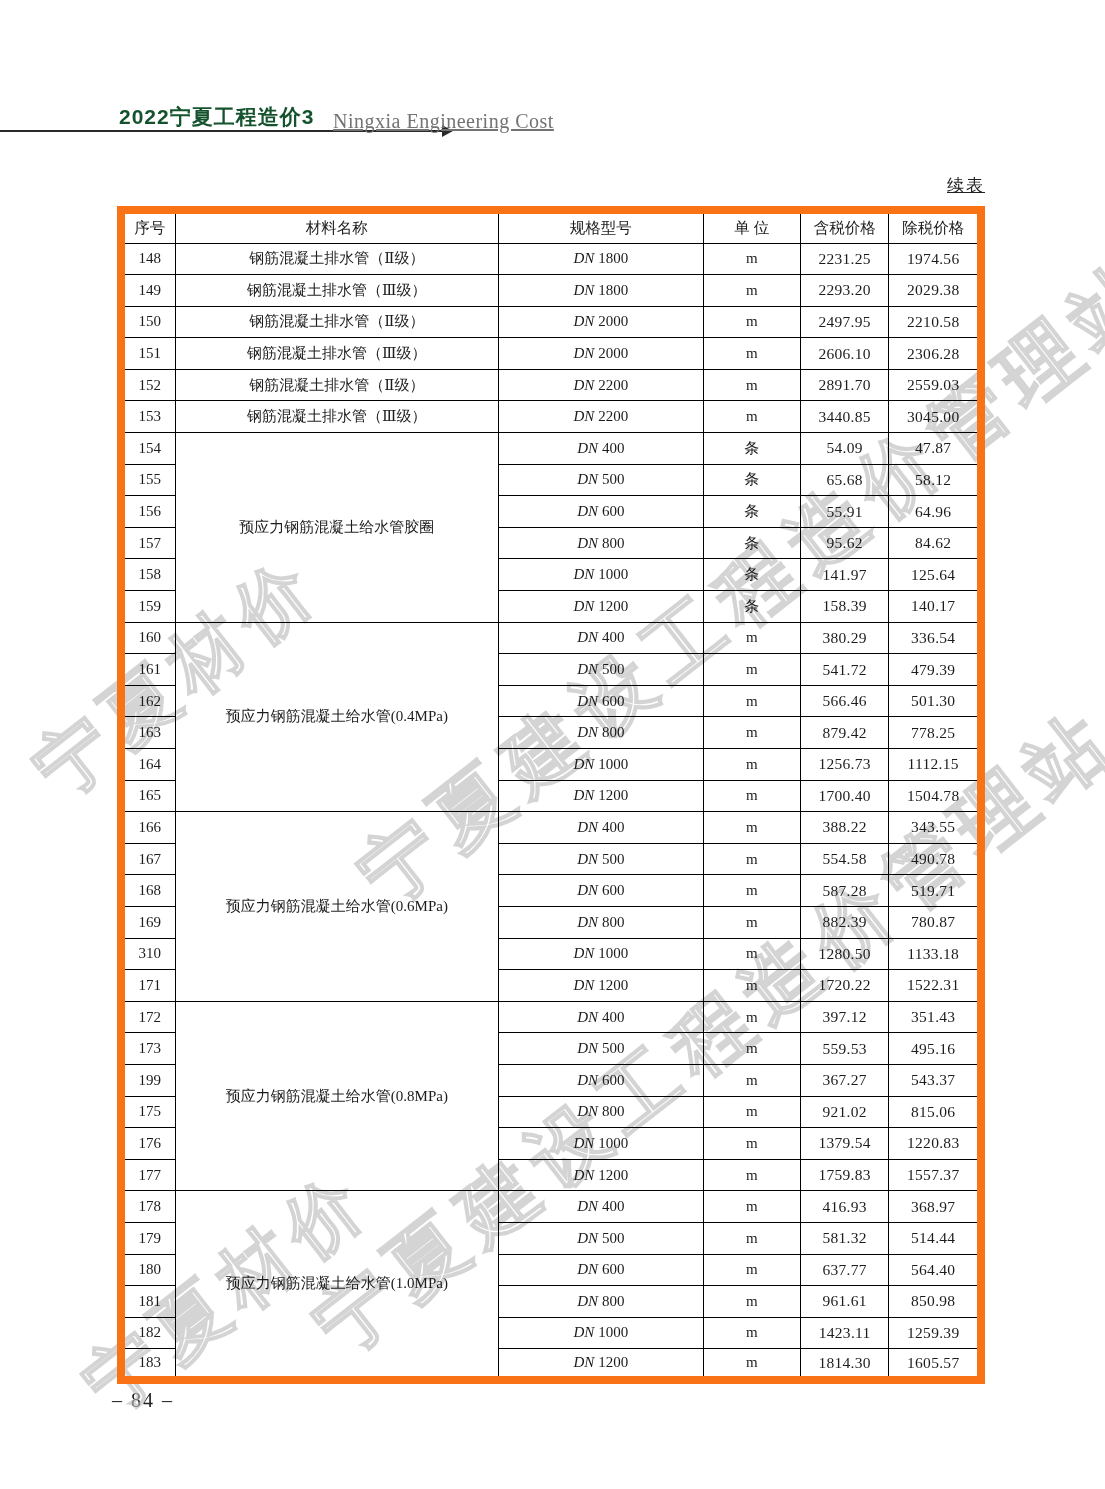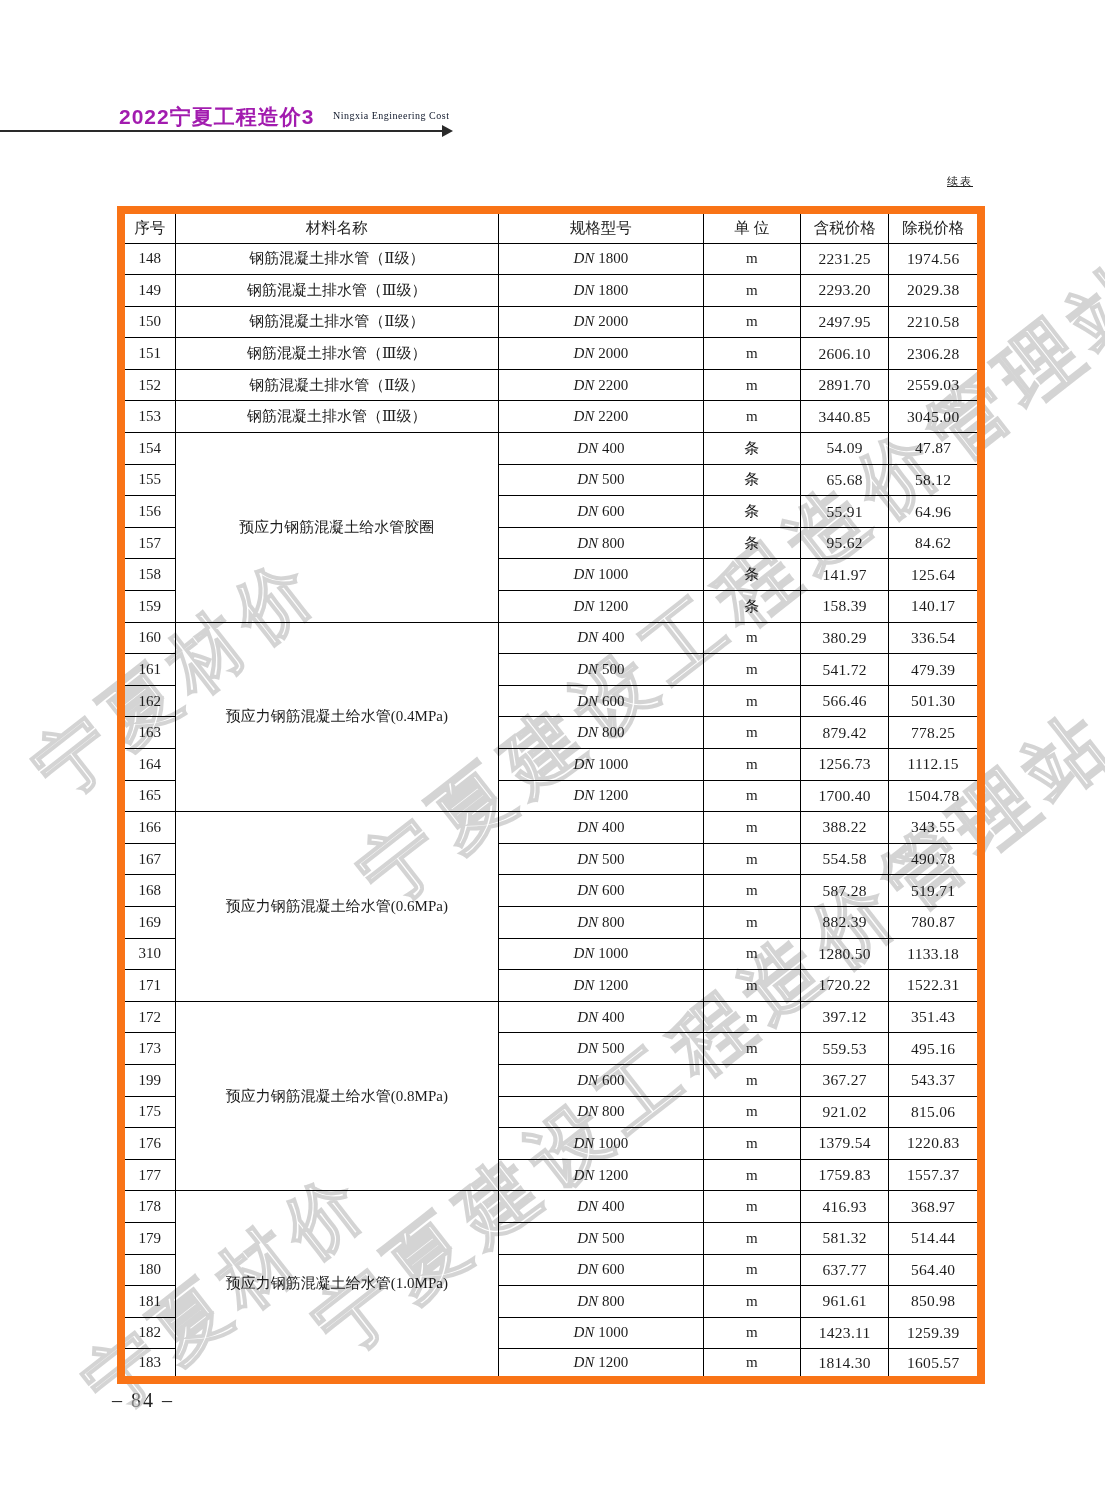--- a/index.html
+++ b/index.html
@@ -9,27 +9,27 @@
     margin:0 auto; overflow:hidden;
     font-family:"Liberation Serif","DejaVu Serif",serif; color:#1c1c1c;
   }
   
   .rule-line { position:absolute; left:0; top:130px; width:444px; height:2px; background:#2a2a2a; }
   .rule-arrow { position:absolute; left:442px; top:125px; width:0; height:0;
     border-left:11px solid #2a2a2a; border-top:6px solid transparent; border-bottom:6px solid transparent; }
   .masthead-title {
     position:absolute; left:119px; top:103px;
     font-family:"Liberation Sans","DejaVu Sans",sans-serif; font-weight:bold;
-    font-size:21px; letter-spacing:1px; color:#a21caf;
+    font-size:21px; letter-spacing:1px; color:#14532d;
   }
   .masthead-subtitle {
     position:absolute; left:333px; top:110px;
-    font-size:10px; color:#0f172a; letter-spacing:0.5px;
-  }
-  .cont-label { position:absolute; left:947px; top:174px; font-size:11px; color:#222; letter-spacing:2px;text-decoration:underline; }
+    font-size:20px; color:#737373; letter-spacing:0.5px;text-decoration:underline;
+  }
+  .cont-label { position:absolute; left:947px; top:174px; font-size:17px; color:#222; letter-spacing:2px;text-decoration:underline; }
 
   
   table.price-table {
     position:absolute; left:117px; top:206px; width:868px;
     border-collapse:collapse; table-layout:fixed; z-index:2;
   }
   .price-table col.c-no   { width:6.3%; }
   .price-table col.c-name { width:37.6%; }
   .price-table col.c-spec { width:23.8%; }
   .price-table col.c-unit { width:11.3%; }

